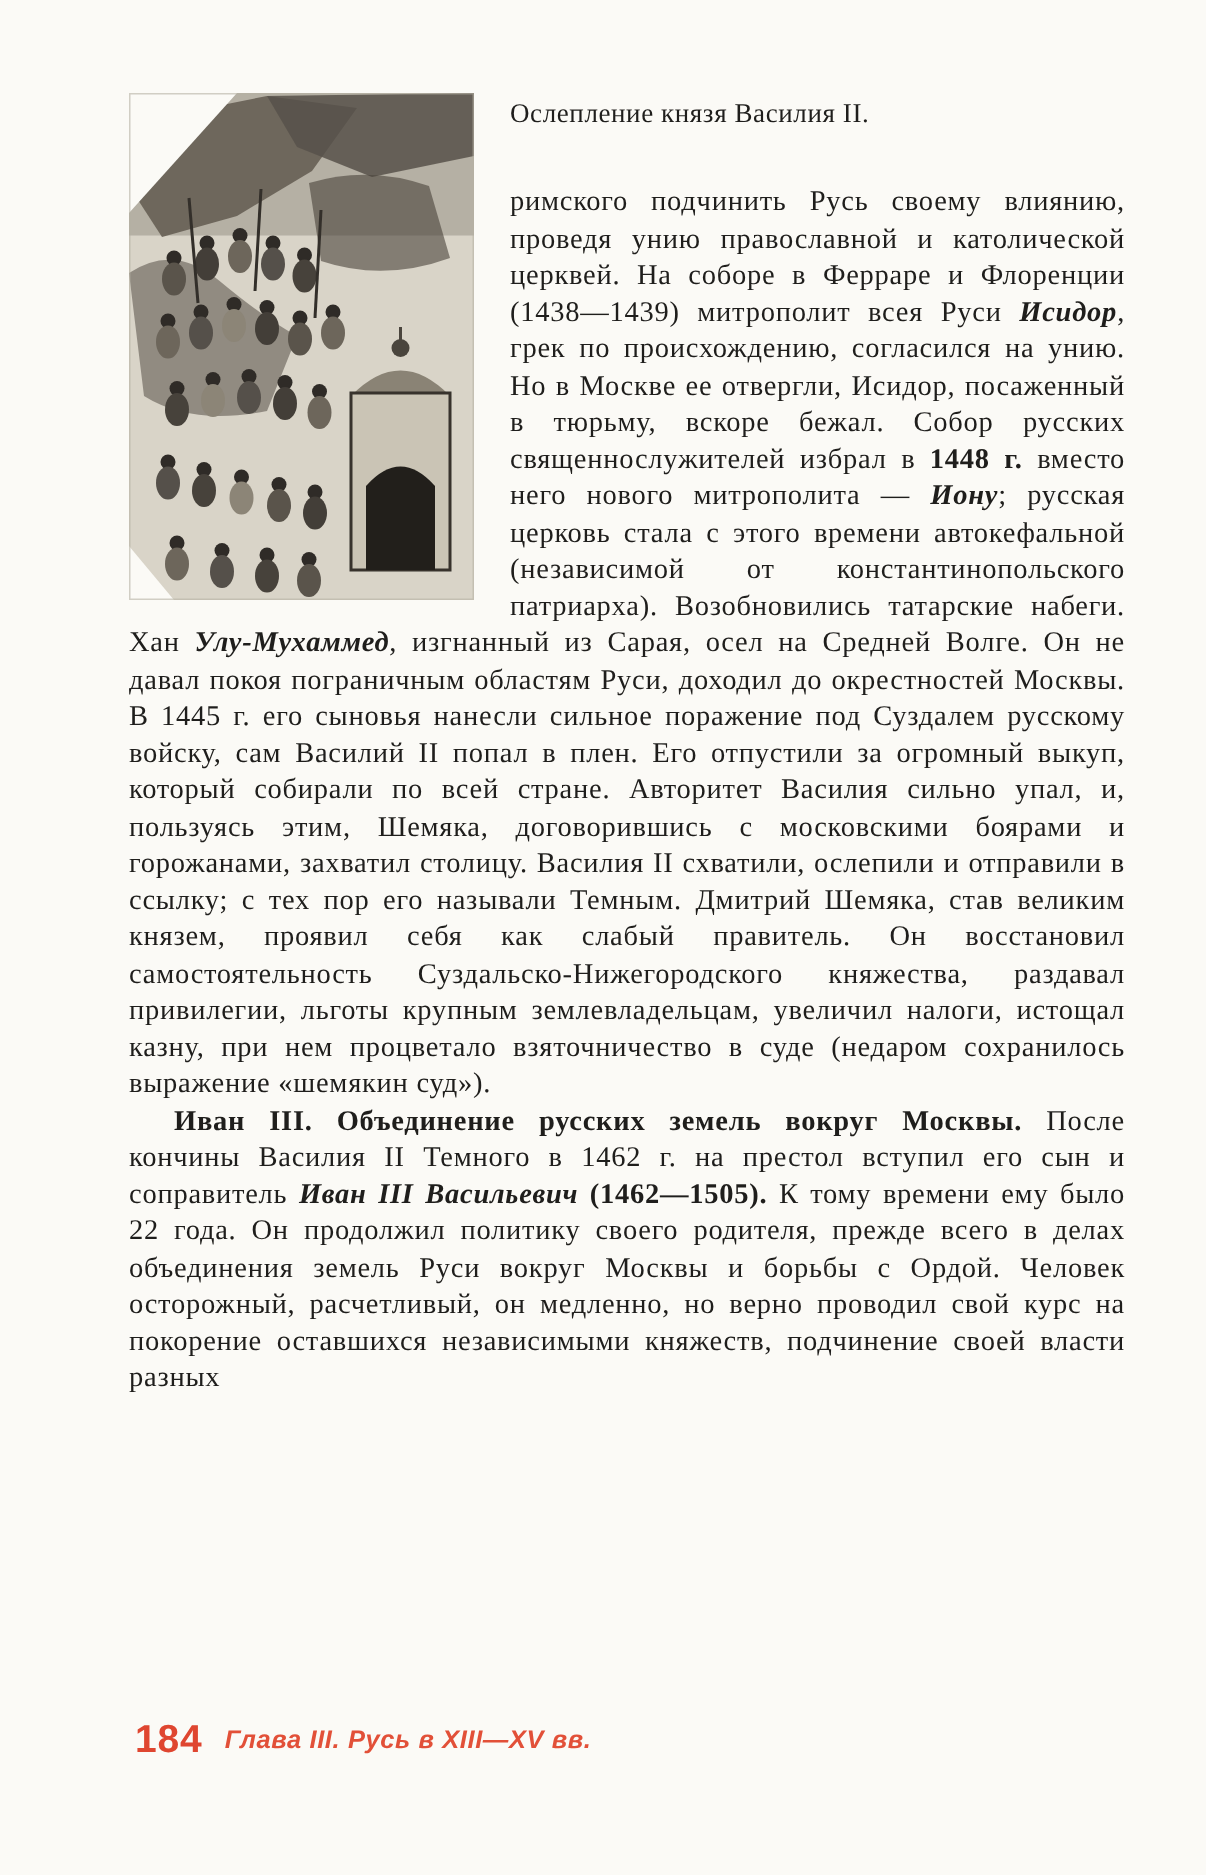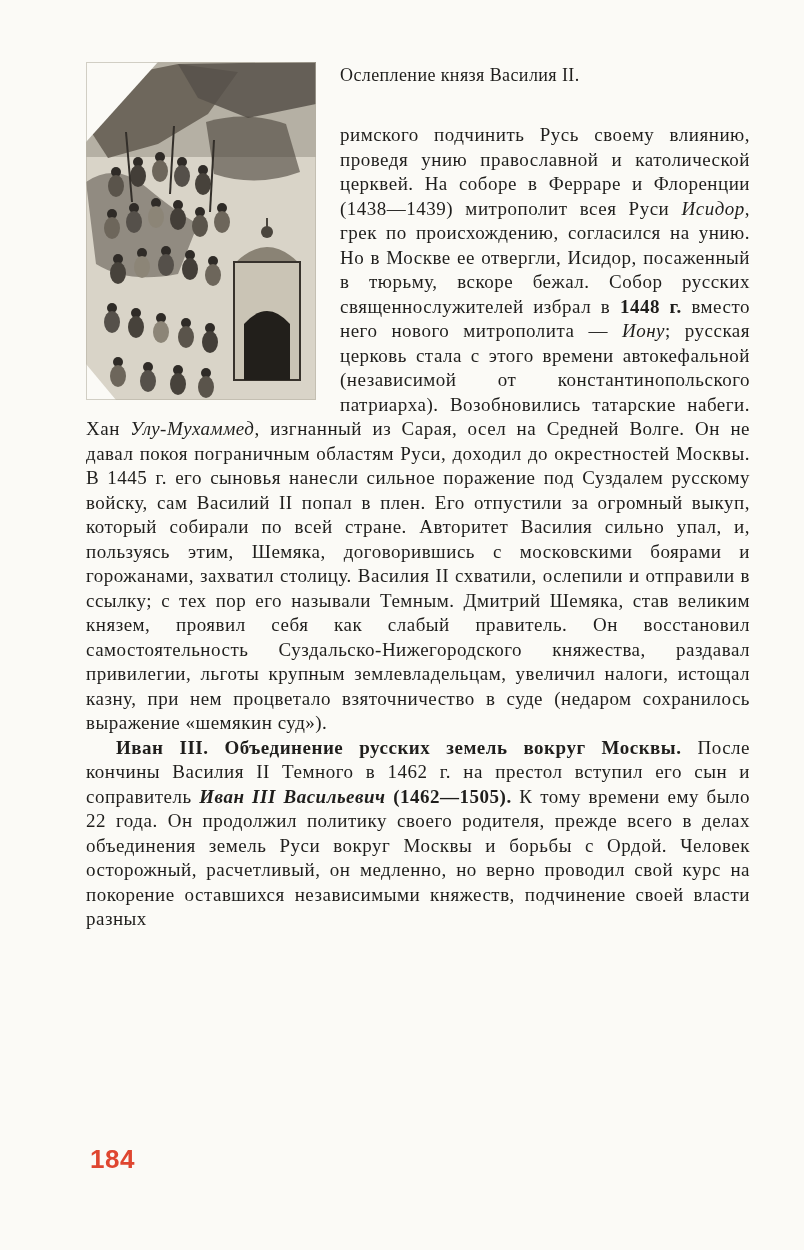--- a/index.html
+++ b/index.html
@@ -24,21 +24,21 @@
     margin-bottom:36px; padding-top:4px;
   }
   p.body-par {
     font-size:19px; line-height:24.5px;
     letter-spacing:0.5px;
     text-align:justify;
     hyphens:auto;
   }
   p.indent { text-indent:30px; }
   .b { font-weight:bold; }
-  .i { font-style:italic; }
+  .i { font-style:italic;font-weight:bold; }
   .footer {
     position:absolute; left:90px; top:1144px;
     display:flex; align-items:center; gap:15px;
     font-family:"Liberation Sans","DejaVu Sans",sans-serif;
   }
   .page-num {
     font-size:26px; font-weight:bold; color:#df4630; letter-spacing:0.5px;
   }
   .chapter {
     font-size:17px; font-weight:bold; font-style:italic;
@@ -135,13 +135,14 @@
 
   <p class="body-par" lang="ru"><span>римского подчинить Русь своему влиянию, проведя унию православной и католической церквей. На соборе в Ферраре и Флоренции (1438—1439) митрополит всея Руси </span><span class="i">Исидор</span><span>, грек по происхождению, согласился на унию. Но в Москве ее отвергли, Исидор, посаженный в тюрьму, вскоре бежал. Собор русских священнослужителей избрал в </span><span class="b">1448 г.</span><span> вместо него нового митрополита — </span><span class="i">Иону</span><span>; русская церковь стала с этого времени автокефальной (независимой от константинопольского патриарха). Возобновились татарские набеги. Хан </span><span class="i">Улу-Мухаммед</span><span>, изгнанный из Сарая, осел на Средней Волге. Он не давал покоя пограничным областям Руси, доходил до окрестностей Москвы. В 1445 г. его сыновья нанесли сильное поражение под Суздалем русскому войску, сам Василий II попал в плен. Его отпустили за огромный выкуп, который собирали по всей стране. Авторитет Василия сильно упал, и, пользуясь этим, Шемяка, договорившись с московскими боярами и горожанами, захватил столицу. Василия II схватили, ослепили и отправили в ссылку; с тех пор его называли Темным. Дмитрий Шемяка, став великим князем, проявил себя как слабый правитель. Он восстановил самостоятельность Суздальско-Нижегородского княжества, раздавал привилегии, льготы крупным землевладельцам, увеличил налоги, истощал казну, при нем процветало взяточничество в суде (недаром сохранилось выражение «шемякин суд»).</span></p>
 
 
   <p class="body-par indent" lang="ru"><span class="b">Иван III. Объединение русских земель вокруг Москвы.</span><span> После кончины Василия II Темного в 1462 г. на престол вступил его сын и соправитель </span><span class="b i">Иван III Васильевич</span><span class="b"> (1462—1505).</span><span> К тому времени ему было 22 года. Он продолжил политику своего родителя, прежде всего в делах объединения земель Руси вокруг Москвы и борьбы с Ордой. Человек осторожный, расчетливый, он медленно, но верно проводил свой курс на покорение оставшихся независимыми княжеств, подчинение своей власти разных</span></p>
 
 </div>
 
 <div class="footer">
   <span class="page-num">184</span>
+  <span class="chapter">Глава III. Русь в XIII—XV вв.</span>
 </div>
 
 </body></html>

